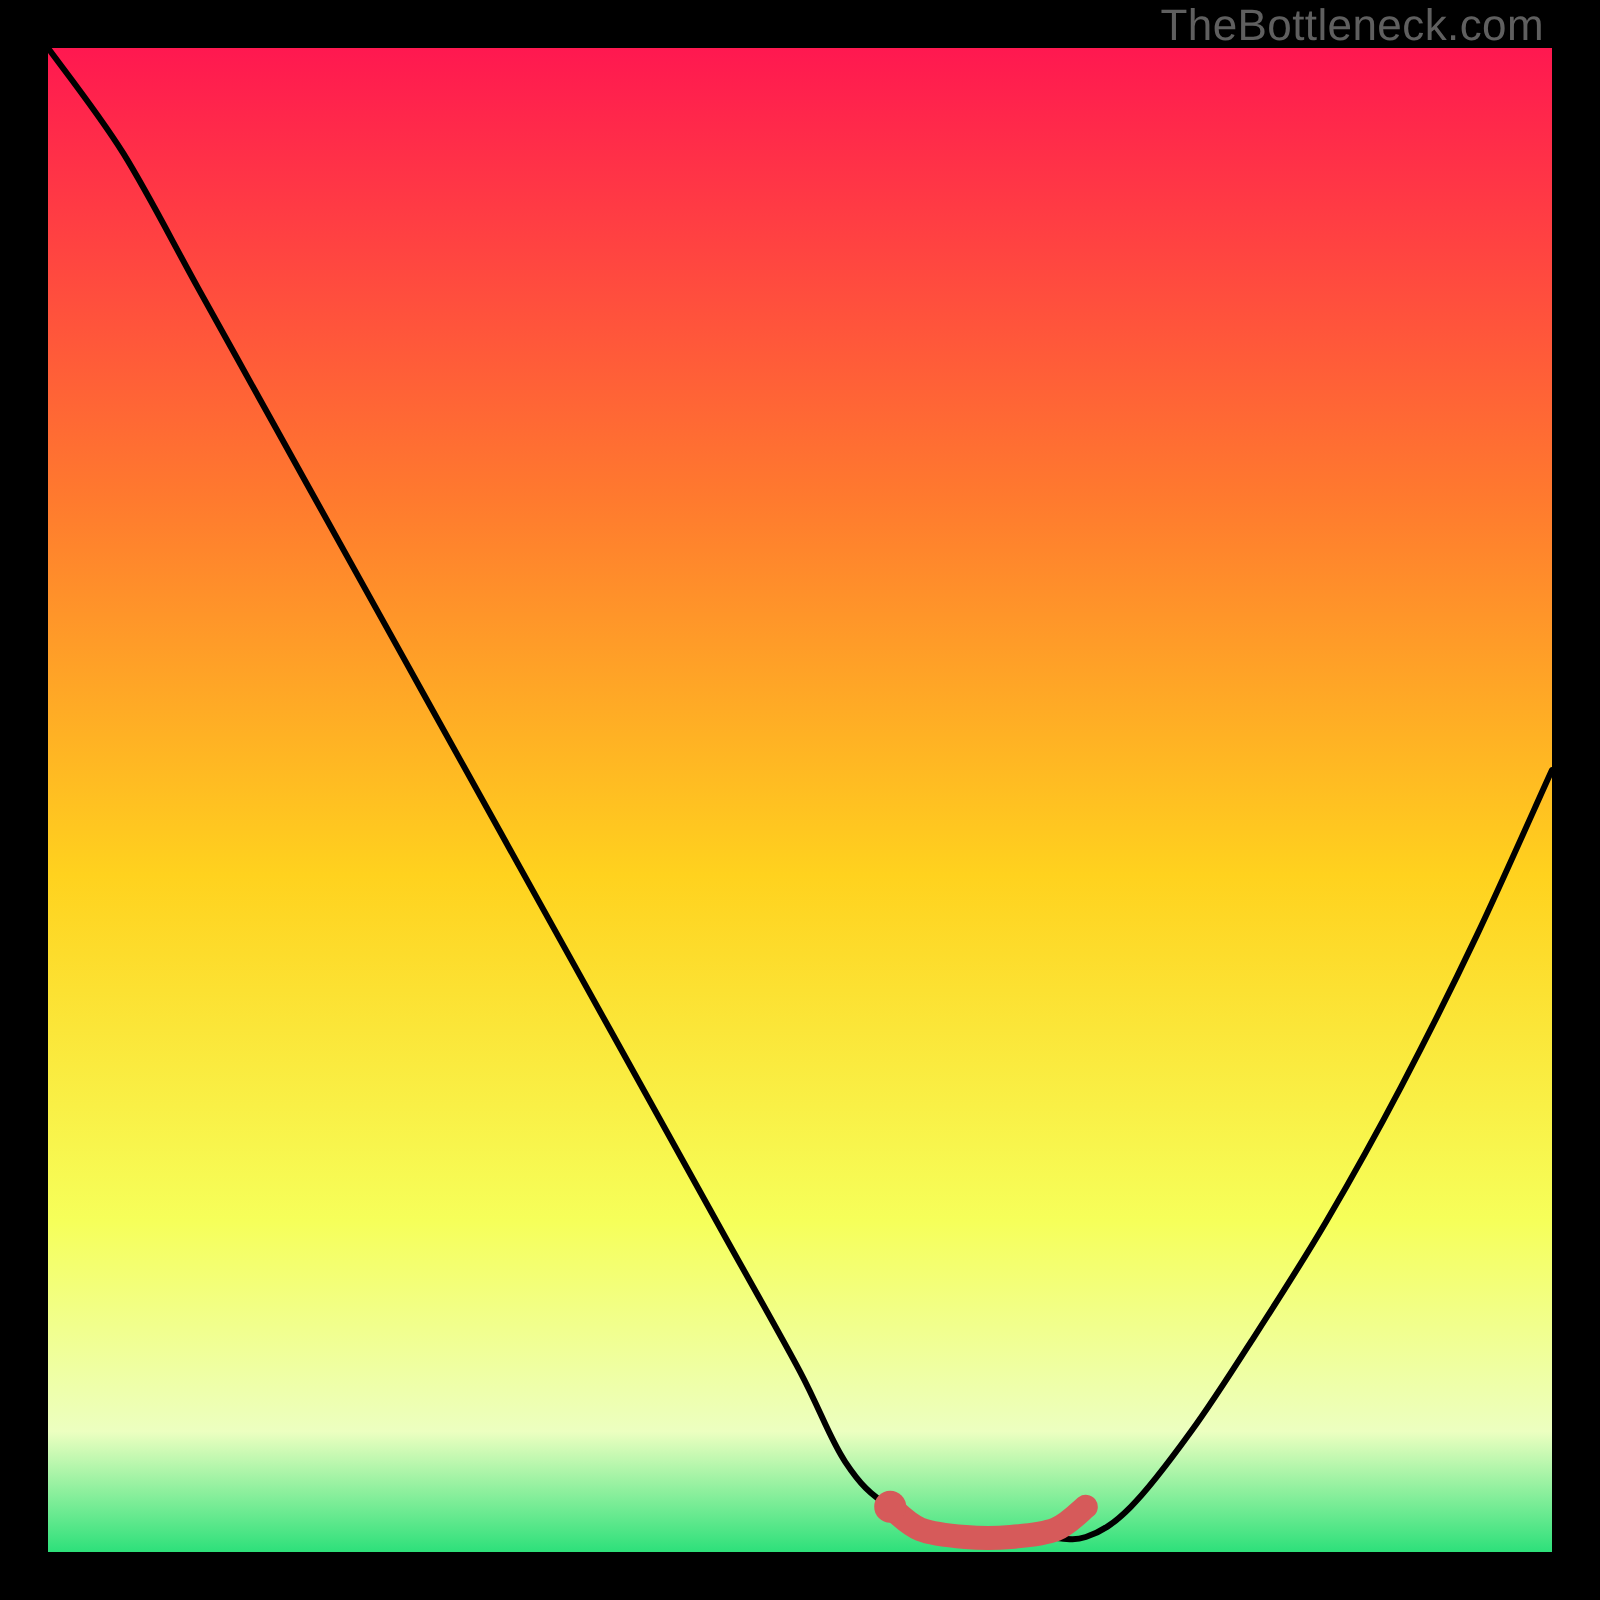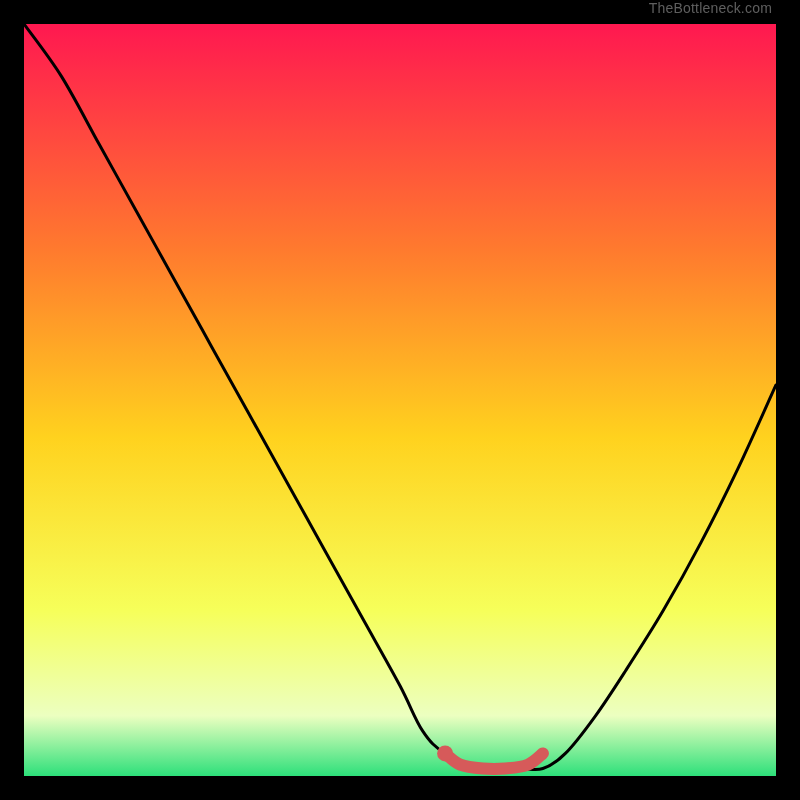--- a/index.html
+++ b/index.html
@@ -21,21 +21,21 @@
     left: 0; top: 0; width: 100%; height: 100%;
   }
   .curve-svg {
     position: absolute;
     left: 0; top: 0; width: 100%; height: 100%;
   }
   .watermark {
     position: absolute;
     top: 0px; right: 28px;
     font-family: Arial, Helvetica, sans-serif;
-    font-size: 14px;
+    font-size: 22px;
     font-weight: 500;
     color: #5f5f5f;
     letter-spacing: 0.2px;
   }
 </style>
 </head>
 <body>
 
 <div class="frame">
   <div class="plot-area">

